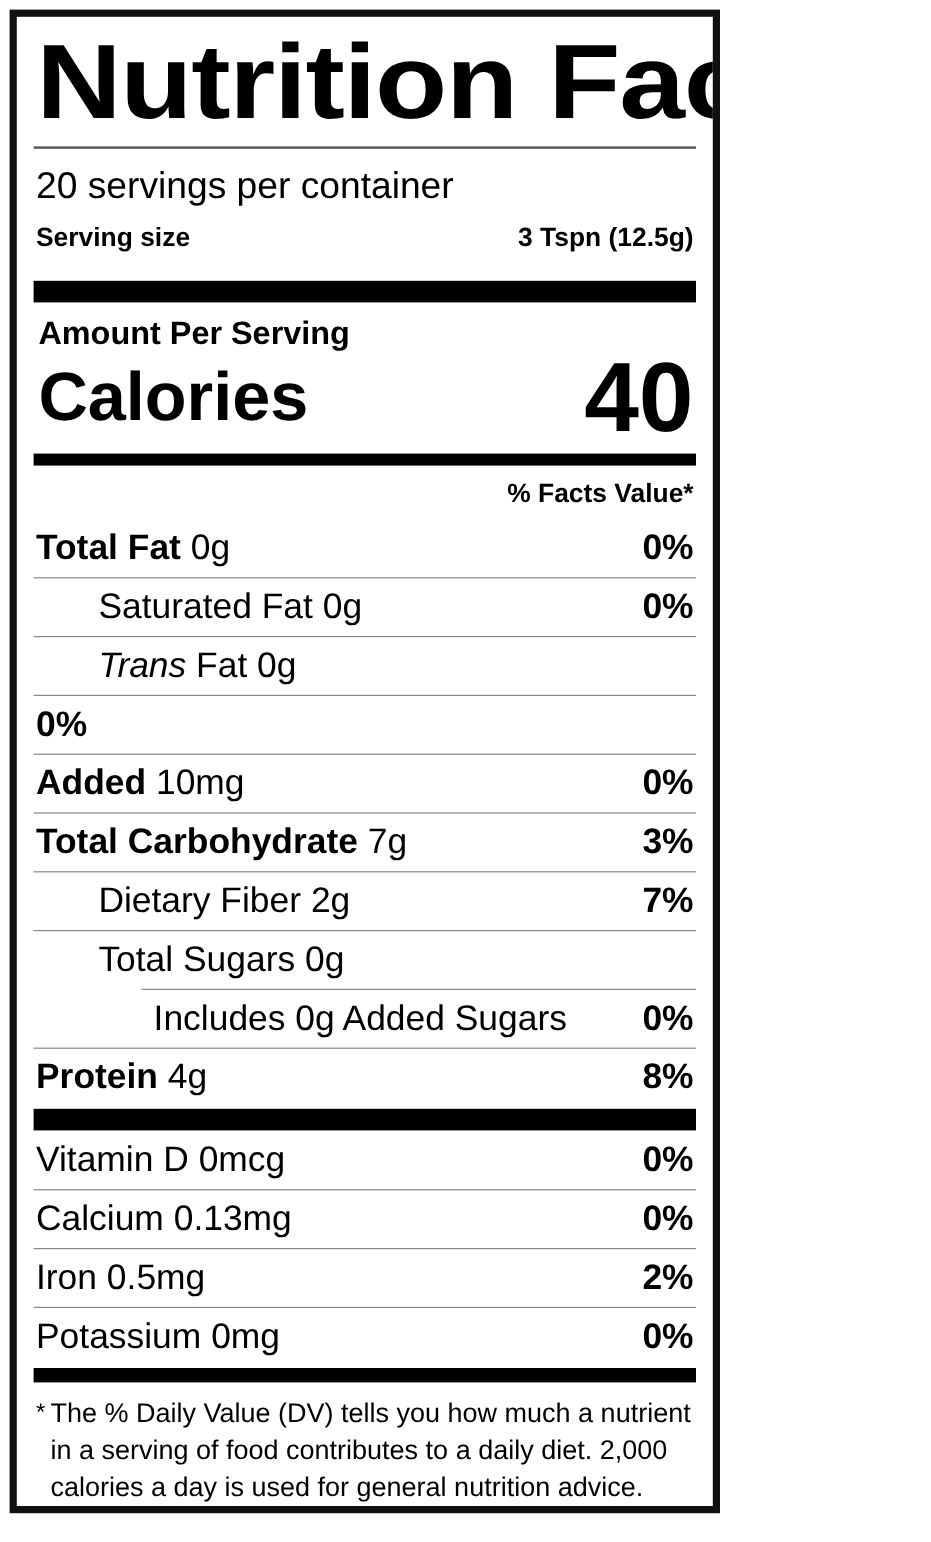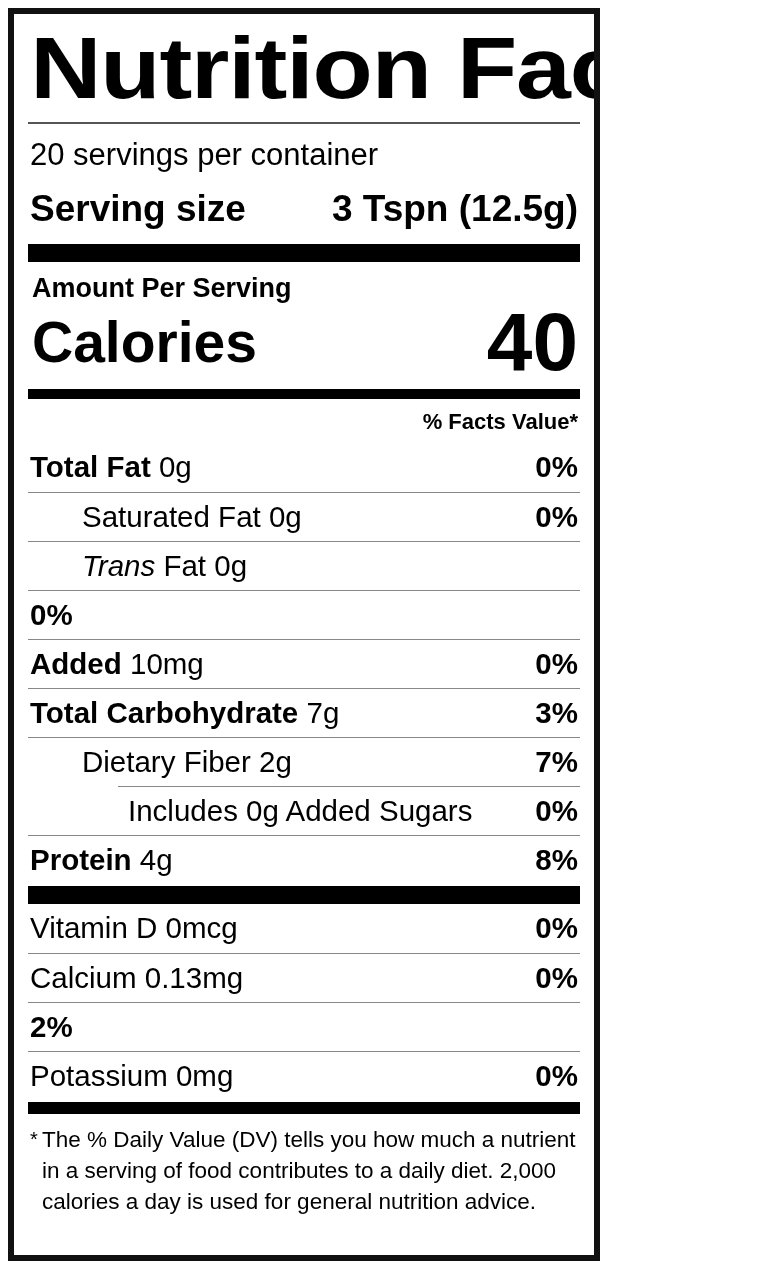--- a/index.html
+++ b/index.html
@@ -40,24 +40,24 @@
   
   .nf-servings {
     font-size: 31px;
     line-height: 1.5;
     padding-left: 2px;
   }
   .nf-serving-size {
     display: flex;
     justify-content: space-between;
     align-items: center;
-    font-size: 37px;
+    font-size: 22px;
     font-weight: bold;
     line-height: 1.5;
-    padding: 2px 2px 8px 2px;
+    padding: 2px 2px 20px 2px;
   }
   
   .bar-thick  { height: 18px; background: #000; }
   .bar-medium { height: 10px; background: #000; margin-top: 4px; }
   .bar-thick2 { height: 18px; background: #000; margin-top: 2px; }
   .bar-footer { height: 12px; background: #000; margin-top: 2px; }
   
   .nf-aps {
     font-size: 27px;
     font-weight: bold;
@@ -180,20 +180,24 @@
     <div class="nf-row">
       <span class="nm"><b>Total Carbohydrate</b> <span>7g</span></span>
       <span class="dv">3%</span>
     </div>
 
     <div class="nf-row i1">
       <span class="nm"><span>Dietary Fiber</span> <span>2g</span></span>
       <span class="dv">7%</span>
     </div>
 
+    <div class="nf-row i1">
+      <span class="nm"><span>Total Sugars</span> <span>0g</span></span>
+      <span class="dv"></span>
+    </div>
 
     <div class="nf-row i2">
       <span class="nm"><span>Includes 0g Added Sugars</span></span>
       <span class="dv">0%</span>
     </div>
 
     <div class="nf-row">
       <span class="nm"><b>Protein</b> <span>4g</span></span>
       <span class="dv">8%</span>
     </div>
@@ -208,20 +212,21 @@
       <span class="nm"><span>Vitamin D</span> <span>0mcg</span></span>
       <span class="dv">0%</span>
     </div>
 
     <div class="nf-row">
       <span class="nm"><span>Calcium</span> <span>0.13mg</span></span>
       <span class="dv">0%</span>
     </div>
 
     <div class="nf-row">
+      <span class="nm"><span>Iron</span> <span>0.5mg</span></span>
       <span class="dv">2%</span>
     </div>
 
     <div class="nf-row">
       <span class="nm"><span>Potassium</span> <span>0mg</span></span>
       <span class="dv">0%</span>
     </div>
 
   </div>
 

